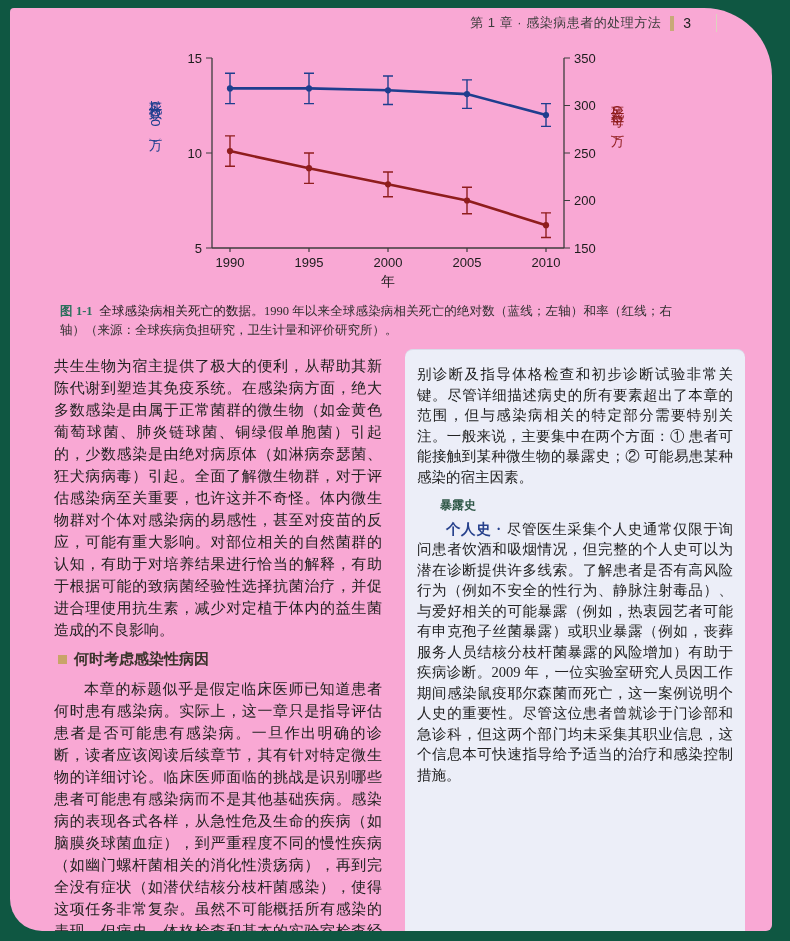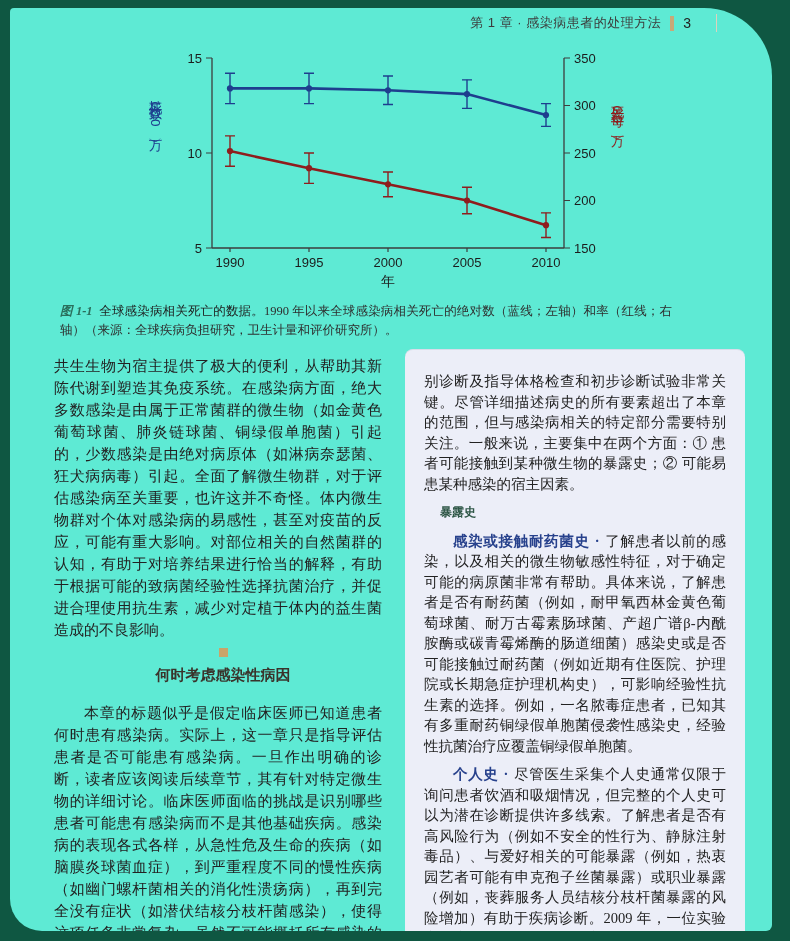--- a/index.html
+++ b/index.html
@@ -4,21 +4,21 @@
 <style>
   html,body{margin:0;padding:0;}
   body{
     width:790px;height:941px;position:relative;
     background:#0f5742;
     font-family:"Liberation Serif","DejaVu Serif",serif;
     color:#222;
   }
   .page{
     position:absolute;top:8px;left:10px;right:18px;bottom:10px;
-    background:#5eead4;
+    background:#f9a8d4;
     border-radius:4px 68px 6px 32px;
     overflow:hidden;
     padding:0 27px 17px 38px;
     box-sizing:border-box;
   }
   
   .page-header{
     display:flex;justify-content:flex-end;align-items:center;
     height:30px;padding-right:28px;gap:9px;
     font-family:"Liberation Sans","DejaVu Sans",sans-serif;
@@ -34,43 +34,43 @@
     writing-mode:vertical-rl;text-orientation:mixed;
     font-size:13.5px;letter-spacing:2px;
     font-family:"Liberation Sans","DejaVu Sans",sans-serif;
   }
   .v-axis-label.left{left:18px;top:48px;color:#1e3e8e;}
   .v-axis-label.right{right:62px;top:52px;color:#8f1d1d;}
   .figure-caption{
     width:612px;margin:2px 0 0 12px;
     font-size:12.5px;line-height:19px;color:#2e2e2e;text-align:justify;
   }
-  .caption-label{font-weight:bold;color:#2a6f5c;font-style:italic;}
+  .caption-label{font-weight:bold;color:#2a6f5c;}
   .caption-bold{font-weight:normal;color:#1d1d1d;}
   
   .columns{display:flex;gap:17px;margin-top:9px;align-items:flex-start;}
   .col{width:340px;box-sizing:border-box;}
   .col-left{font-size:15px;line-height:22px;text-align:justify;}
   .col-left p{margin:6px;}
   .indent{text-indent:2em;}
   .section-heading{
     display:flex;align-items:center;gap:7px;
-    margin:7px 0 16px 10px;
+    margin:7px 0 8px 10px;
     font-family:"Liberation Sans","DejaVu Sans",sans-serif;
-    font-weight:bold;font-size:15px;color:#3a332b;flex-direction:column;
+    font-weight:bold;font-size:15px;color:#3a332b;
   }
   .bullet-square{width:9px;height:9px;background:#c9a469;flex:0 0 auto;}
   
   .col-right{
     background:#eceef8;border-radius:8px 8px 0 0;border-top:1px solid #d9dcea;
     padding:13px 11px 18px 11px;
     font-size:14.5px;line-height:20.5px;text-align:justify;
     min-height:592px;
   }
-  .col-right p{margin:8px;}
+  .col-right p{margin:1px;}
   .exposure-heading{
     font-family:"Liberation Sans","DejaVu Sans",sans-serif;
     font-weight:bold;font-size:12px;color:#2f5747;
     margin:8px 0 3px 0;text-indent:2em;
   }
   .runin{font-weight:bold;color:#27418c;font-family:"Liberation Sans","DejaVu Sans",sans-serif;}
   .runin-sep{color:#27418c;margin:0 5px;font-weight:bold;}
   svg text{font-family:"Liberation Sans","DejaVu Sans",sans-serif;}
 </style>
 </head>
@@ -181,20 +181,19 @@
 
       <p class="indent">本章的标题似乎是假定临床医师已知道患者何时患有感染病。实际上，这一章只是指导评估患者是否可能患有感染病。一旦作出明确的诊断，读者应该阅读后续章节，其有针对特定微生物的详细讨论。临床医师面临的挑战是识别哪些患者可能患有感染病而不是其他基础疾病。感染病的表现各式各样，从急性危及生命的疾病（如脑膜炎球菌血症），到严重程度不同的慢性疾病（如幽门螺杆菌相关的消化性溃疡病），再到完全没有症状（如潜伏结核分枝杆菌感染），使得这项任务非常复杂。虽然不可能概括所有感染的表现，但病史、体格检查和基本的实验室检查经常提示患者患有感染病或者应该对某一疾病进行更仔细的评估。本章重点介绍这些常见表现以及如何根据这些表现对患者持续进行评估。</p>
 
     </div>
 
     <div class="col col-right">
       <p>别诊断及指导体格检查和初步诊断试验非常关键。尽管详细描述病史的所有要素超出了本章的范围，但与感染病相关的特定部分需要特别关注。一般来说，主要集中在两个方面：① 患者可能接触到某种微生物的暴露史；② 可能易患某种感染的宿主因素。</p>
 
       <div class="exposure-heading">暴露史</div>
 
-      <p class="indent"><span class="runin">感染或接触耐药菌史</span><span class="runin-sep">·</span><span>了解患者以前的感染，以及相关的微生物敏感性特征，对于确定可能的病原菌非常有帮助。具体来说，了解患者是否有耐药菌（例如，耐甲氧西林金黄色葡萄球菌、耐万古霉素肠球菌、产超广谱β-内酰胺酶或碳青霉烯酶的肠道细菌）感染史或是否可能接触过耐药菌（例如近期有住医院、护理院或长期急症护理机构史），可影响经验性抗生素的选择。例如，一名脓毒症患者，已知其有多重耐药铜绿假单胞菌侵袭性感染史，经验性抗菌治疗应覆盖铜绿假单胞菌。</span></p>
 
       <p class="indent"><span class="runin">个人史</span><span class="runin-sep">·</span><span>尽管医生采集个人史通常仅限于询问患者饮酒和吸烟情况，但完整的个人史可以为潜在诊断提供许多线索。了解患者是否有高风险行为（例如不安全的性行为、静脉注射毒品）、与爱好相关的可能暴露（例如，热衷园艺者可能有申克孢子丝菌暴露）或职业暴露（例如，丧葬服务人员结核分枝杆菌暴露的风险增加）有助于疾病诊断。2009 年，一位实验室研究人员因工作期间感染鼠疫耶尔森菌而死亡，这一案例说明个人史的重要性。尽管这位患者曾就诊于门诊部和急诊科，但这两个部门均未采集其职业信息，这个信息本可快速指导给予适当的治疗和感染控制措施。</span></p>
 
     </div>
 
   </div>
 </div>
 
 </body></html>

